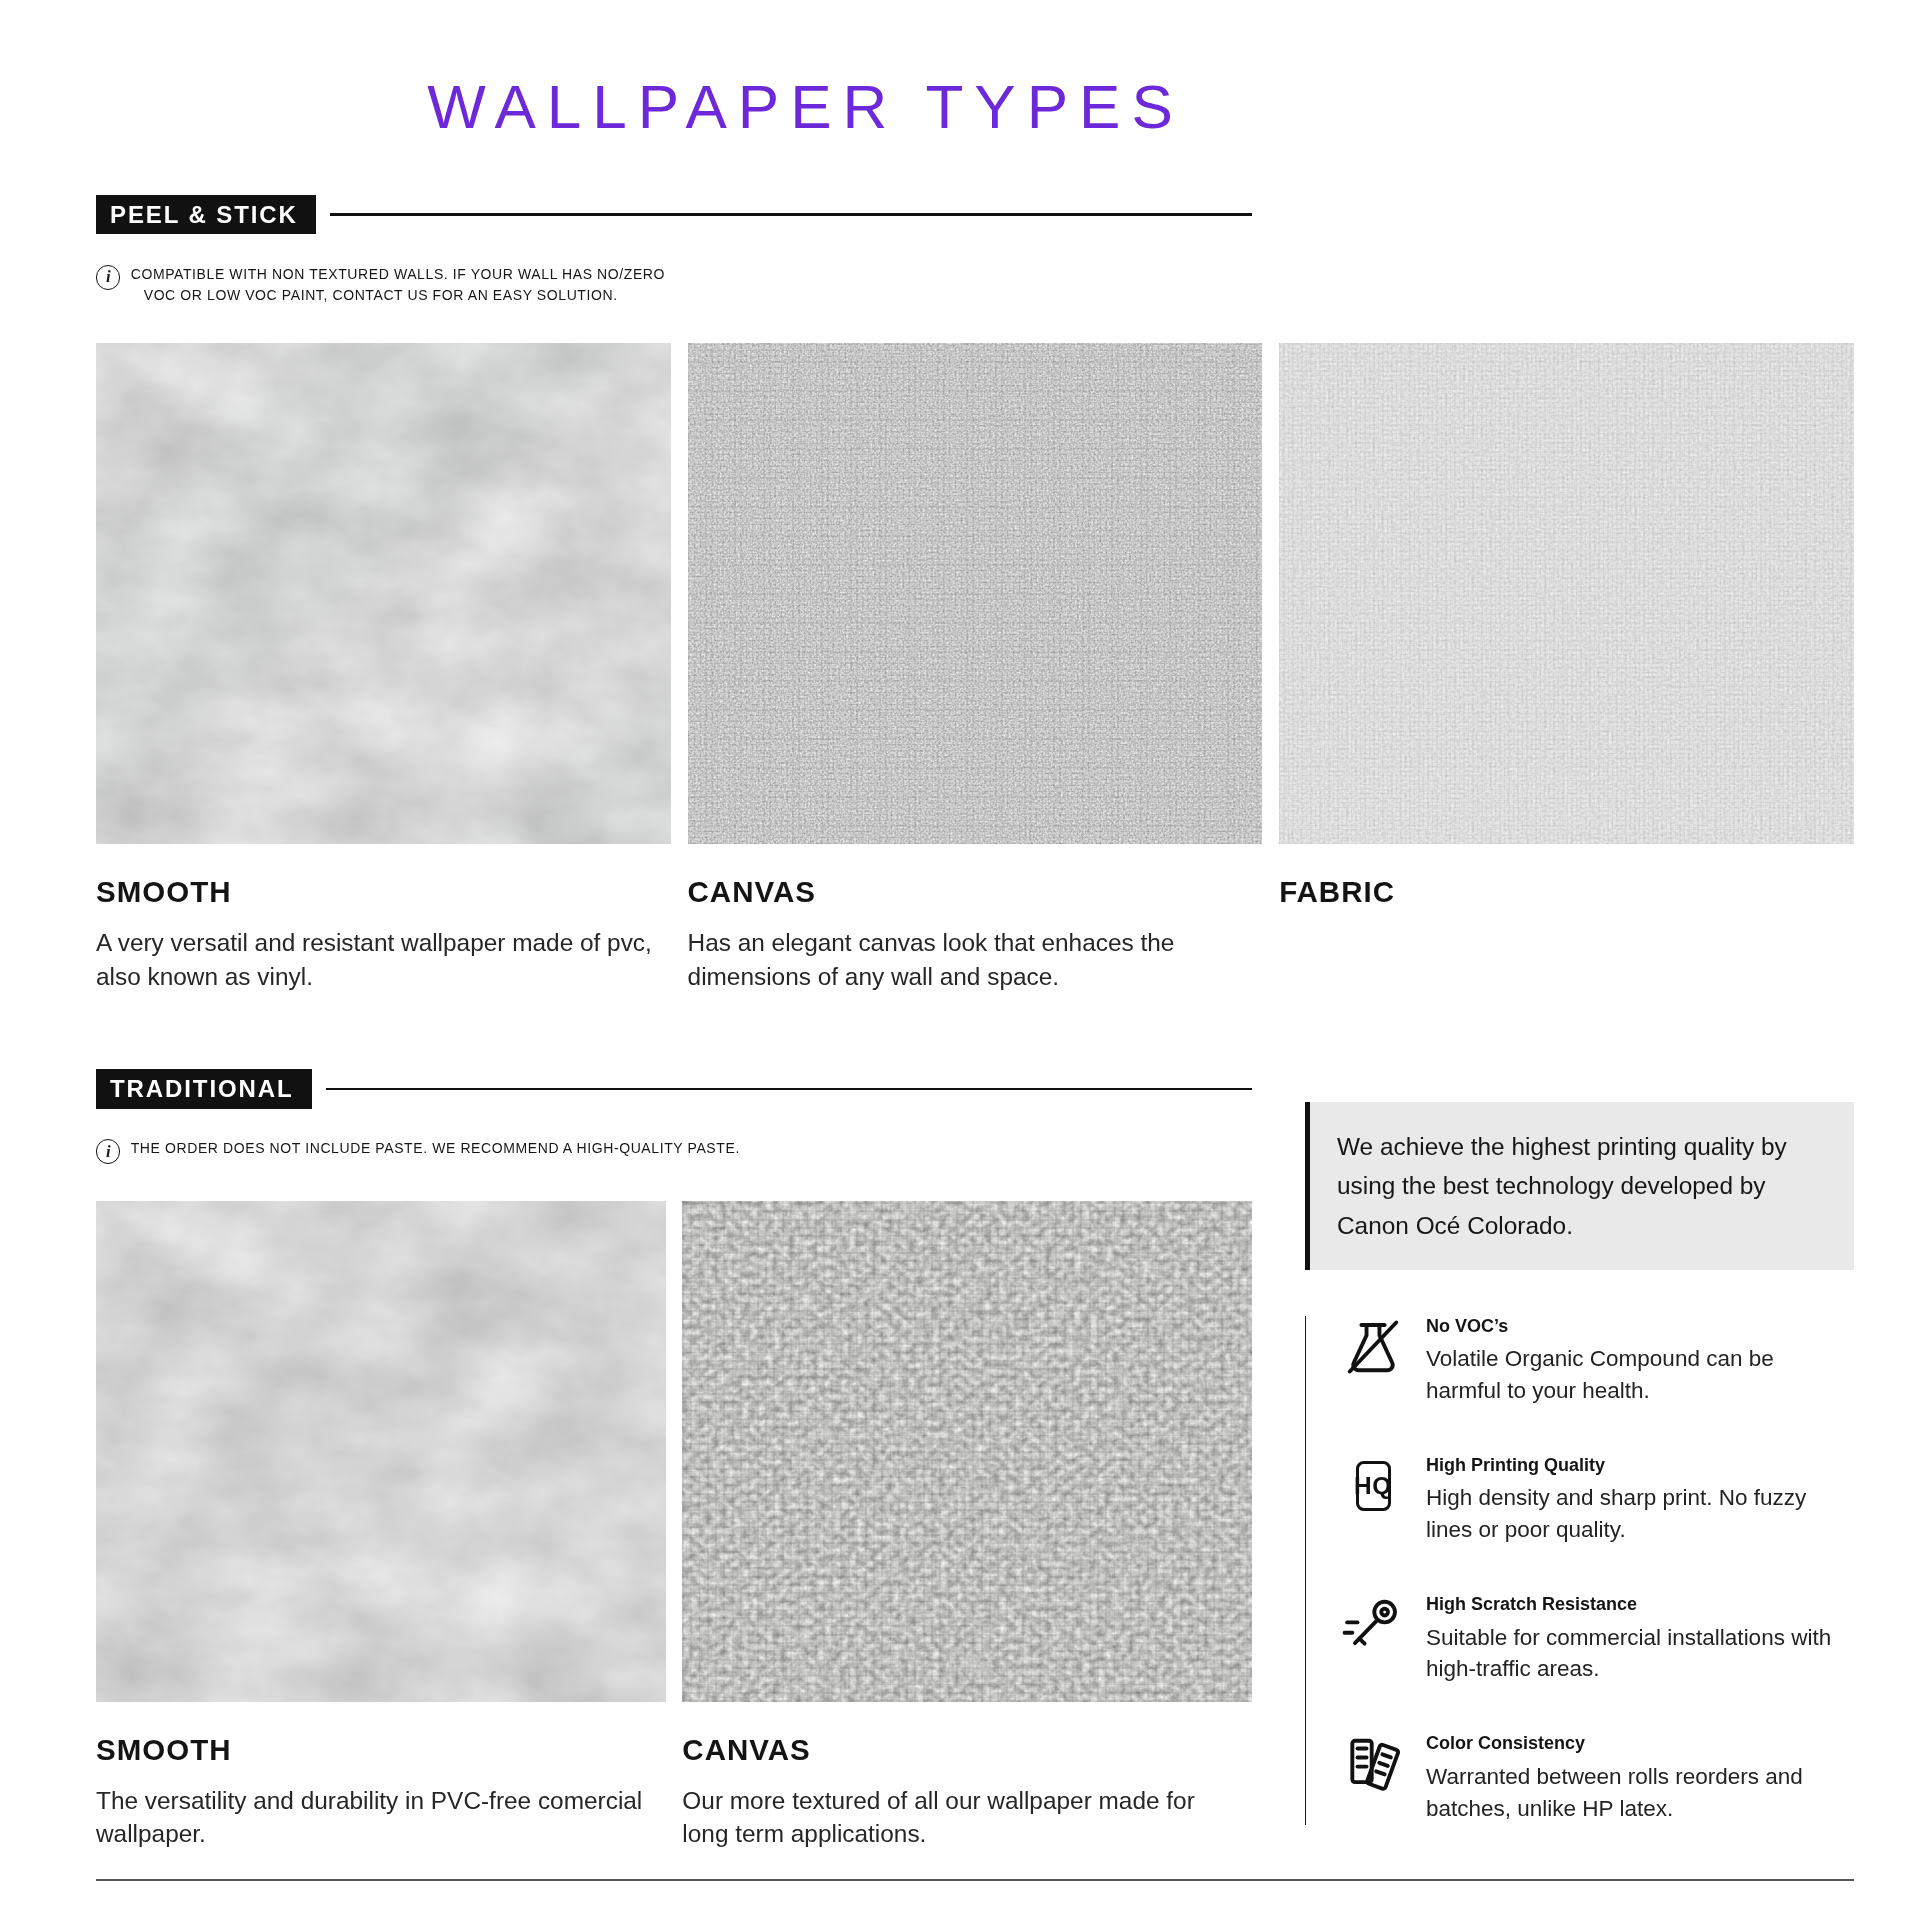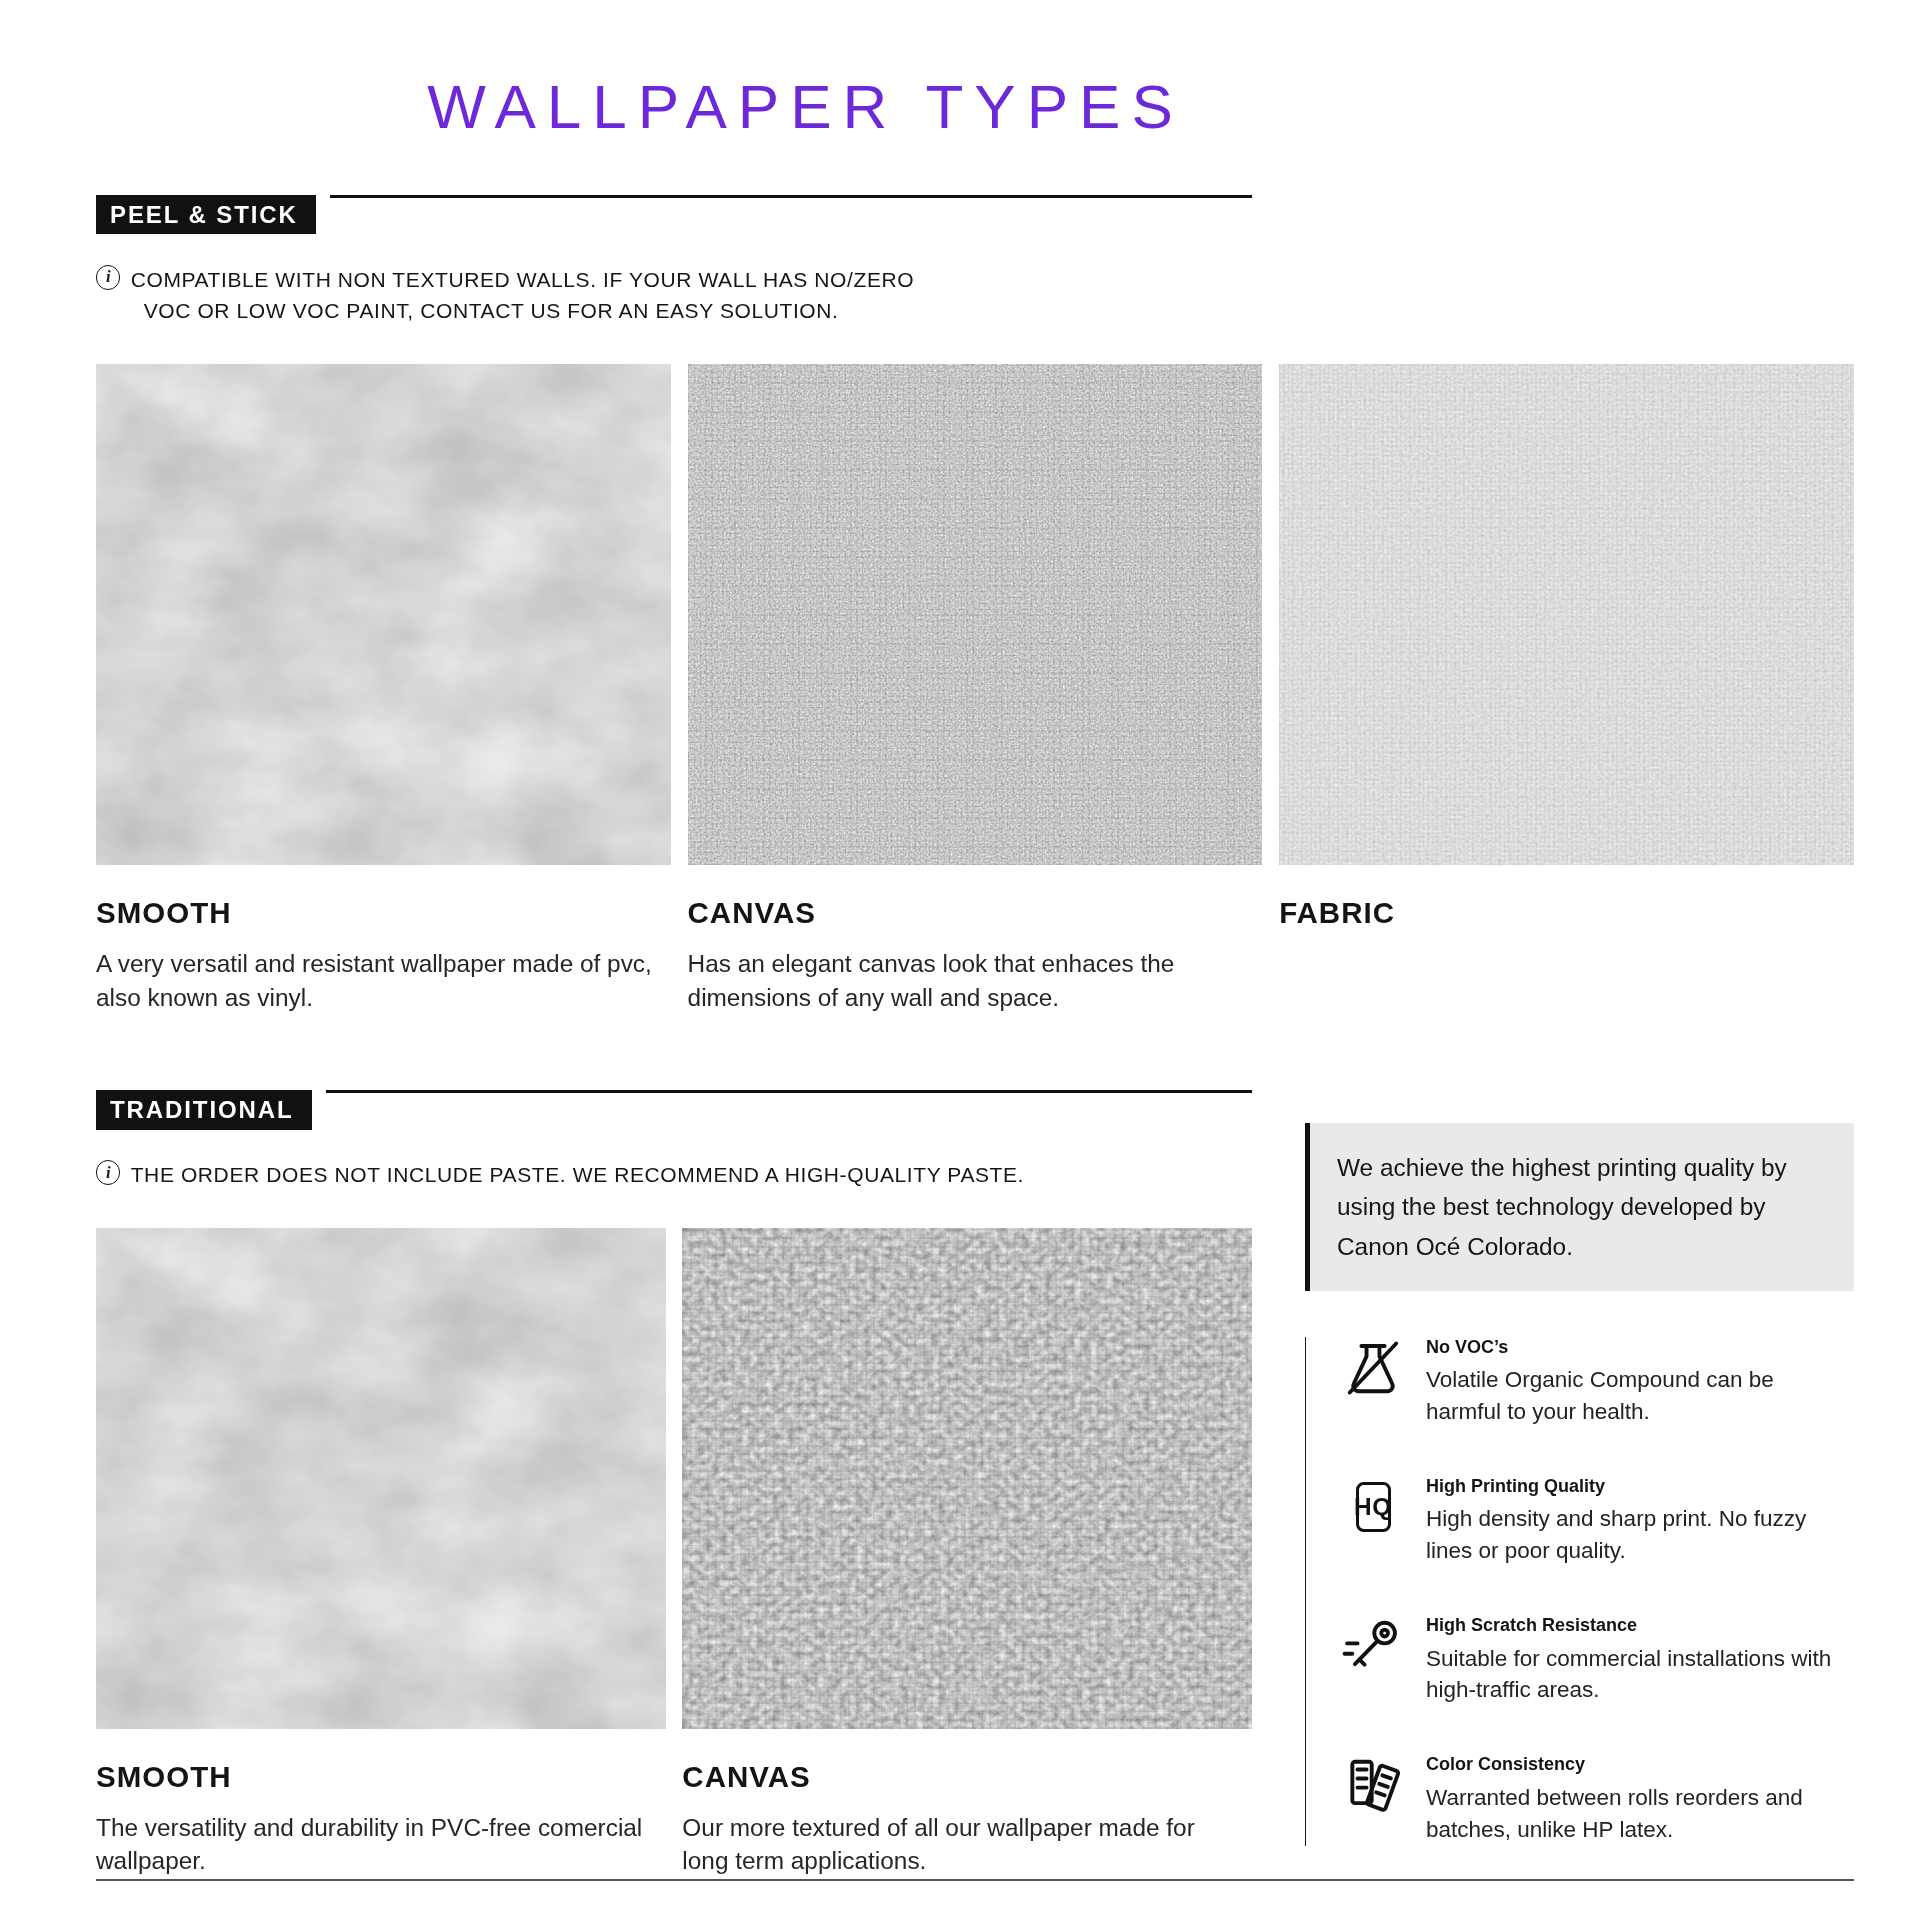--- a/index.html
+++ b/index.html
@@ -14,36 +14,36 @@
   .page { position:absolute; inset:0; padding:71px 72px 0 96px; }
 
   
   .title-wrap { width:1419px; text-align:center; }
   .page-title {
     font-size:62px; font-weight:400; letter-spacing:11px;
     color:#6d28d9; white-space:nowrap;
   }
 
   
-  .section-header { display:flex; align-items:flex-start; width:1156px;gap:14px; }
+  .section-header { display:flex; align-items:center; width:1156px;gap:14px; }
   .tag {
     background:#111; color:#fff; font-weight:700; font-size:24px;
     letter-spacing:1.9px; padding:7.7px 18px 7.7px 14px; line-height:1;
   }
   .rule { flex:1; height:2.6px; background:#111; }
 
   
   .note { display:flex; gap:10.3px; margin-top:29.5px; }
   .info-icon {
     width:24.4px; height:24.4px; border:1.9px solid #111; border-radius:50%;
     flex-shrink:0; display:flex; align-items:center; justify-content:center;
     margin-top:1.3px;
   }
   .info-icon::after { content:"i"; font-family:"Liberation Serif", serif; font-size:16.7px; font-weight:700; font-style:italic; }
-  .note-text { font-size:21px; letter-spacing:0.6px; line-height:1.5; color:#161616; }
+  .note-text { font-size:14px; letter-spacing:0.6px; line-height:1.5; color:#161616; }
   .note-text .line2 { padding-left:13px; }
 
   
   .swatch-row { display:flex; gap:16.7px; margin-top:37px; }
   .swatch-col { flex:1; min-width:0; }
   .swatch {
     height:501px; position:relative; overflow:hidden;
   }
   .grain { position:absolute; inset:0; width:100%; height:100%; display:block; }
   .tex-smooth   { background:linear-gradient(140deg,#f7f7f7 0%,#ebecec 35%,#f4f4f4 62%,#e8e9e9 100%); }

